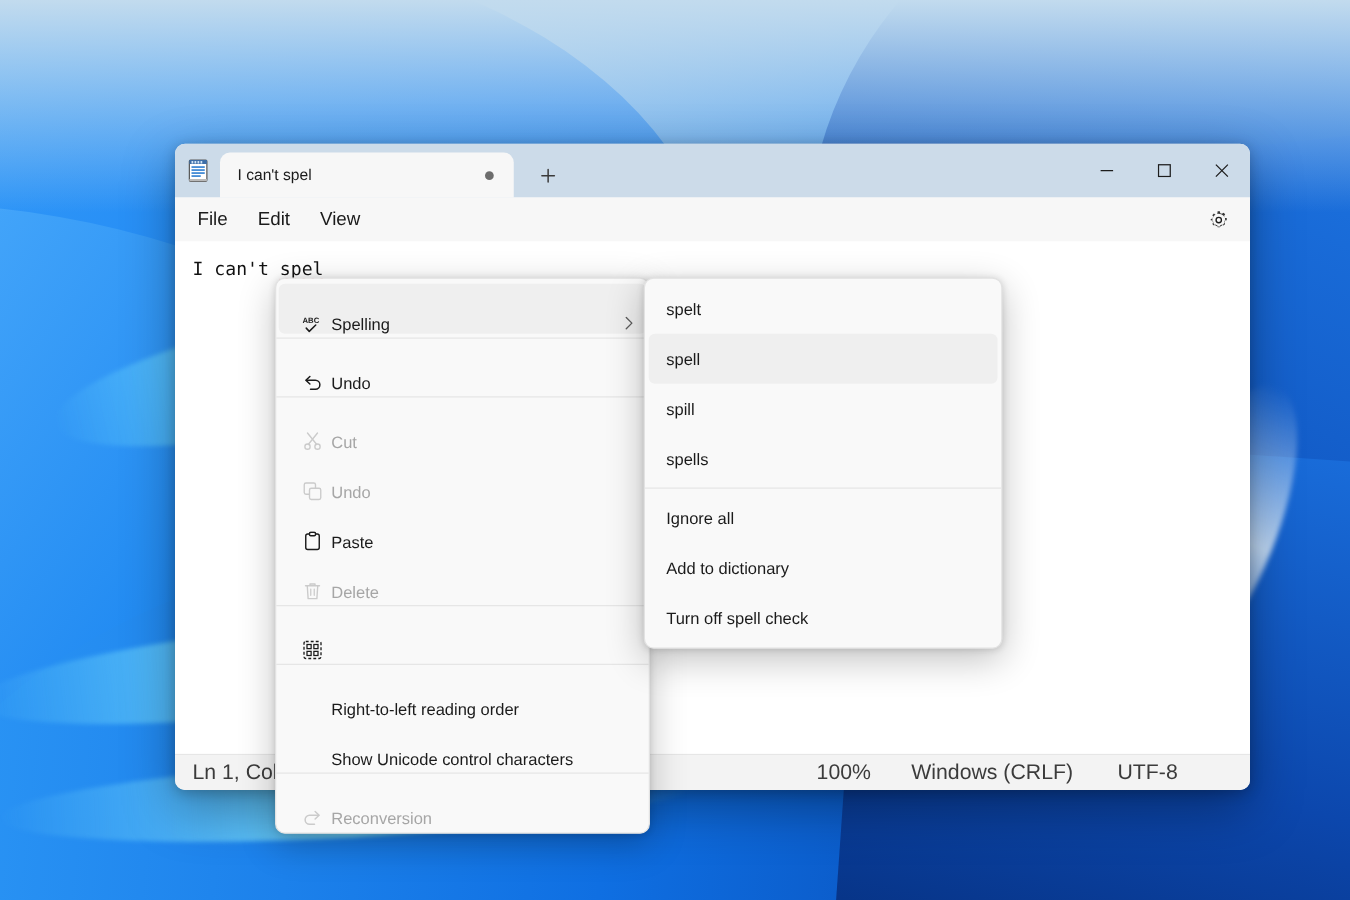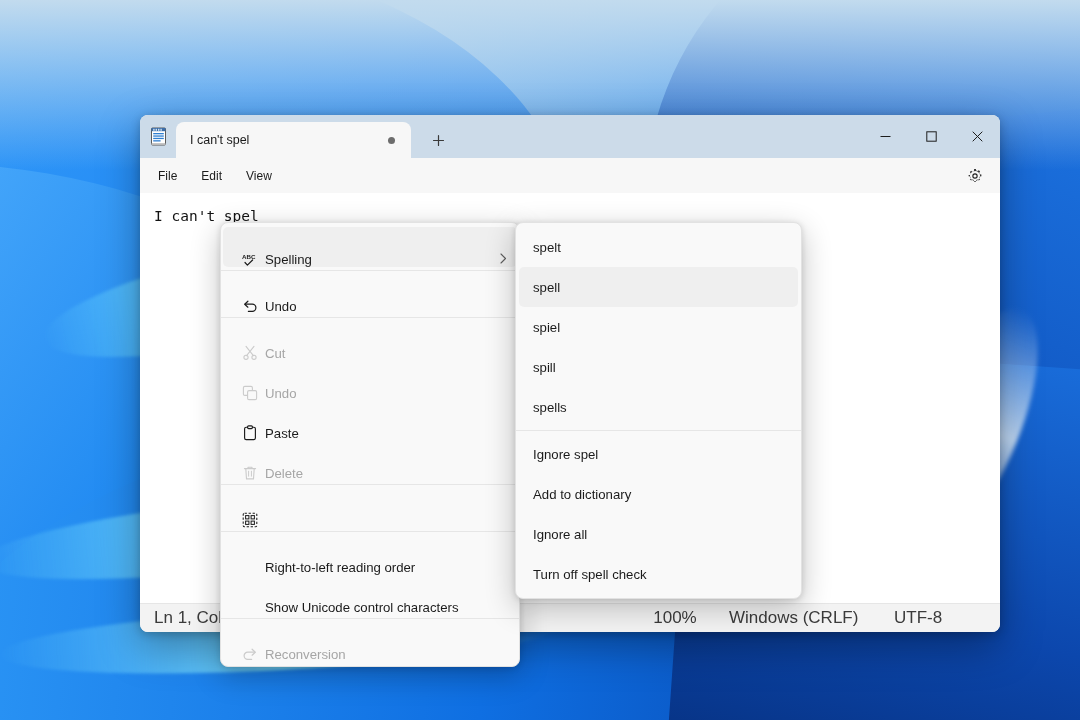--- a/index.html
+++ b/index.html
@@ -174,21 +174,21 @@
     height: 35px;
     background: #f7f7f7;
     display: flex;
     align-items: center;
     padding: 0 8px 0 6px;
     position: relative;
     flex: none;
   }
   .menubar-item {
     padding: 5px 12px;
-    font-size: 12px;
+    font-size: 15px;
     color: #1b1b1b;
     border-radius: 5px;
   }
   .gear-btn {
     position: absolute;
     right: 10px; top: 50%;
     transform: translateY(-50%);
     width: 30px; height: 28px;
     display: flex; align-items: center; justify-content: center;
     border-radius: 5px;
@@ -511,37 +511,31 @@
   </div>
 
   <div class="ctxmenu" id="spelling-submenu">
     <div class="sub-mi">
       <span>spelt</span>
     </div>
     <div class="sub-mi highlight">
       <span>spell</span>
     </div>
     <div class="sub-mi">
-      <span>spiel</span>
-    </div>
-    <div class="sub-mi">
       <span>spill</span>
     </div>
     <div class="sub-mi">
       <span>spells</span>
     </div>
 
     <div class="sep"></div>
 
     <div class="sub-mi">
-      <span>Ignore spel</span>
+      <span>Ignore all</span>
     </div>
     <div class="sub-mi">
       <span>Add to dictionary</span>
     </div>
     <div class="sub-mi">
-      <span>Ignore all</span>
-    </div>
-    <div class="sub-mi">
       <span>Turn off spell check</span>
     </div>
   </div>
 </div>
 
 </body></html>

